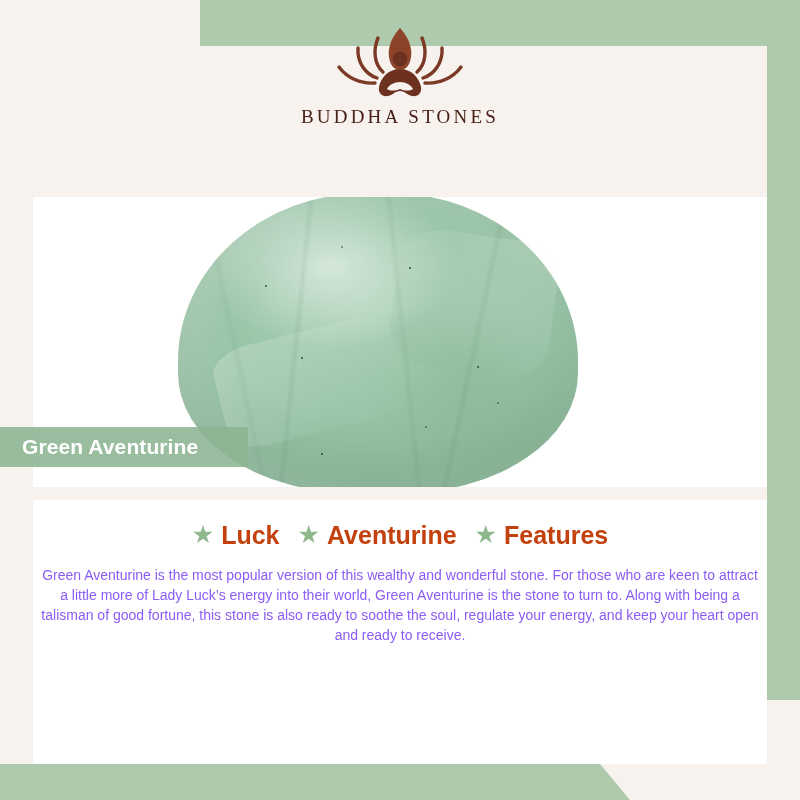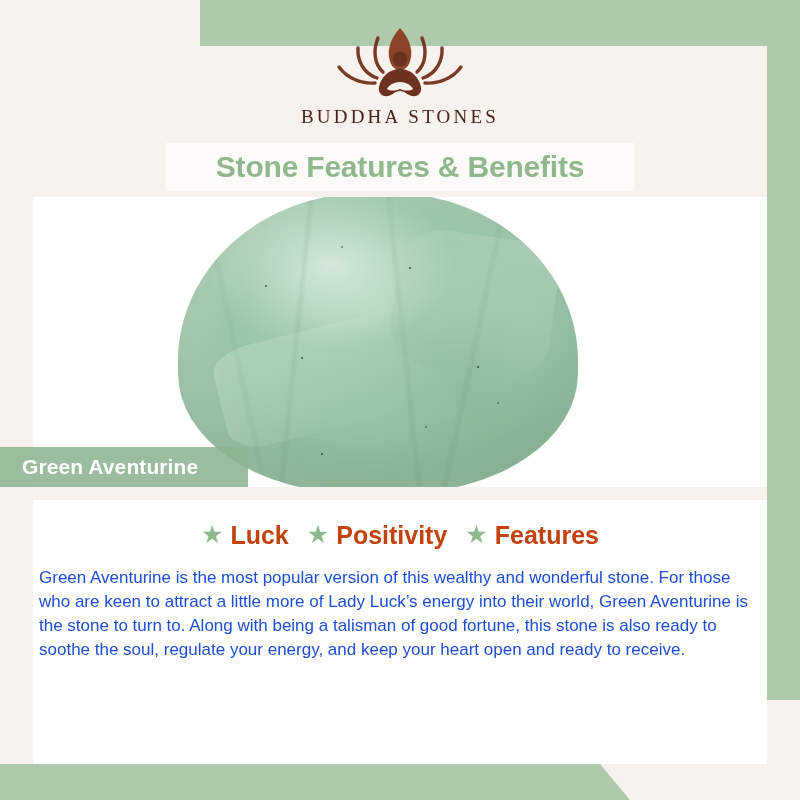--- a/index.html
+++ b/index.html
@@ -207,21 +207,21 @@
       linear-gradient(96deg, transparent 30%, rgba(70,115,82,0.5) 31%, transparent 32%),
       linear-gradient(84deg, transparent 55%, rgba(70,115,82,0.4) 56%, transparent 57%),
       linear-gradient(102deg, transparent 70%, rgba(70,115,82,0.45) 71%, transparent 72%),
       linear-gradient(78deg, transparent 18%, rgba(70,115,82,0.35) 19%, transparent 20%);
   }
 
   
   .stone-label {
     position: absolute;
     left: 0;
-    top: 447px;
+    top: 427px;
     width: 248px;
     height: 40px;
     background: rgba(140,180,146,0.88);
     display: flex;
     align-items: center;
     z-index: 5;
   }
   .stone-label-text {
     margin-left: 22px;
     color: #ffffff;
@@ -274,24 +274,24 @@
   }
   .benefit-label {
     color: #c2410c;
     font-size: 25px;
     font-weight: bold;
     line-height: 1;
   }
   .description {
     margin: 12px 2px 0 2px;
     padding: 0 4px;
-    color: #1d4ed8;
-    font-size: 17px;
+    color: #8b5cf6;
+    font-size: 14px;
     line-height: 1.42;
-    text-align: left;
+    text-align: center;
   }
 </style>
 </head>
 <body>
 
 <div id="page">
 
   <div class="frame-bar bar-top-right"></div>
   <div class="frame-bar bar-right"></div>
   <div class="frame-bar bar-left"></div>
@@ -316,23 +316,20 @@
         <circle cx="85" cy="39" r="7.4"></circle>
         <path d="M85 49 C74 49, 66 57, 64 67 C63 73, 67 77, 73 76 C78 75, 80 71, 85 71 C90 71, 92 75, 97 76 C103 77, 107 73, 106 67 C104 57, 96 49, 85 49 Z"></path>
       </g>
       <g fill="#f7f2ee">
         <path d="M85 62 C79 62, 74 65, 72 69 C75 71, 80 71, 85 69 C90 71, 95 71, 98 69 C96 65, 91 62, 85 62 Z"></path>
       </g>
     </svg>
     <div class="brand-name">BUDDHA STONES</div>
   </div>
 
-  <div class="title-banner">
-    <div class="title-banner-text">Stone Features &amp; Benefits</div>
-  </div>
 
   <div class="photo">
     <div class="stone">
       <div class="stone-facet-a"></div>
       <div class="stone-facet-b"></div>
       <div class="stone-streaks"></div>
       <div class="stone-speckles"></div>
     </div>
   </div>
 
@@ -343,21 +340,21 @@
   <div class="photo-strip"></div>
 
   <div class="content">
     <div class="benefits">
       <div class="benefit">
         <span class="benefit-star">★</span>
         <span class="benefit-label">Luck</span>
       </div>
       <div class="benefit">
         <span class="benefit-star">★</span>
-        <span class="benefit-label">Positivity</span>
+        <span class="benefit-label">Aventurine</span>
       </div>
       <div class="benefit">
         <span class="benefit-star">★</span>
         <span class="benefit-label">Features</span>
       </div>
     </div>
     <p class="description">Green Aventurine is the most popular version of this wealthy and wonderful stone. For those who are keen to attract a little more of Lady Luck’s energy into their world, Green Aventurine is the stone to turn to. Along with being a talisman of good fortune, this stone is also ready to soothe the soul, regulate your energy, and keep your heart open and ready to receive.</p>
   </div>
 
 </div>

